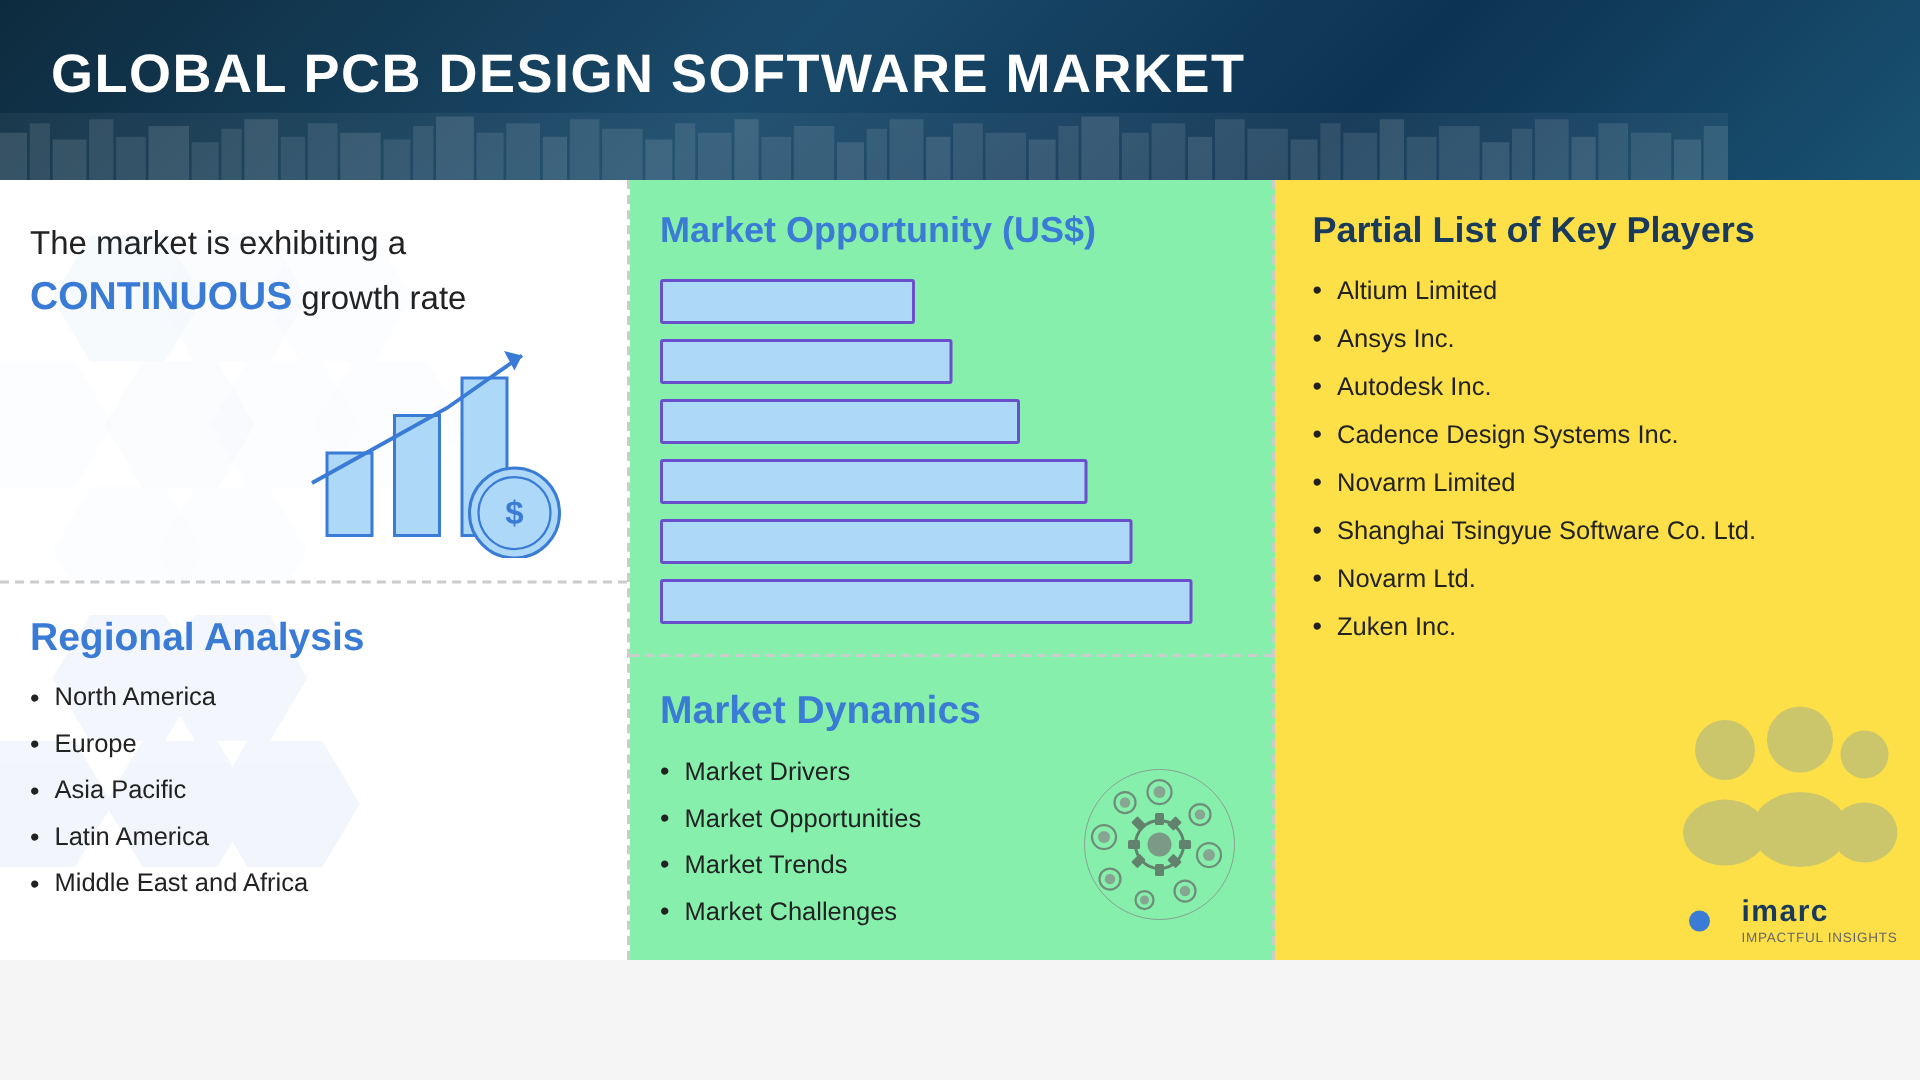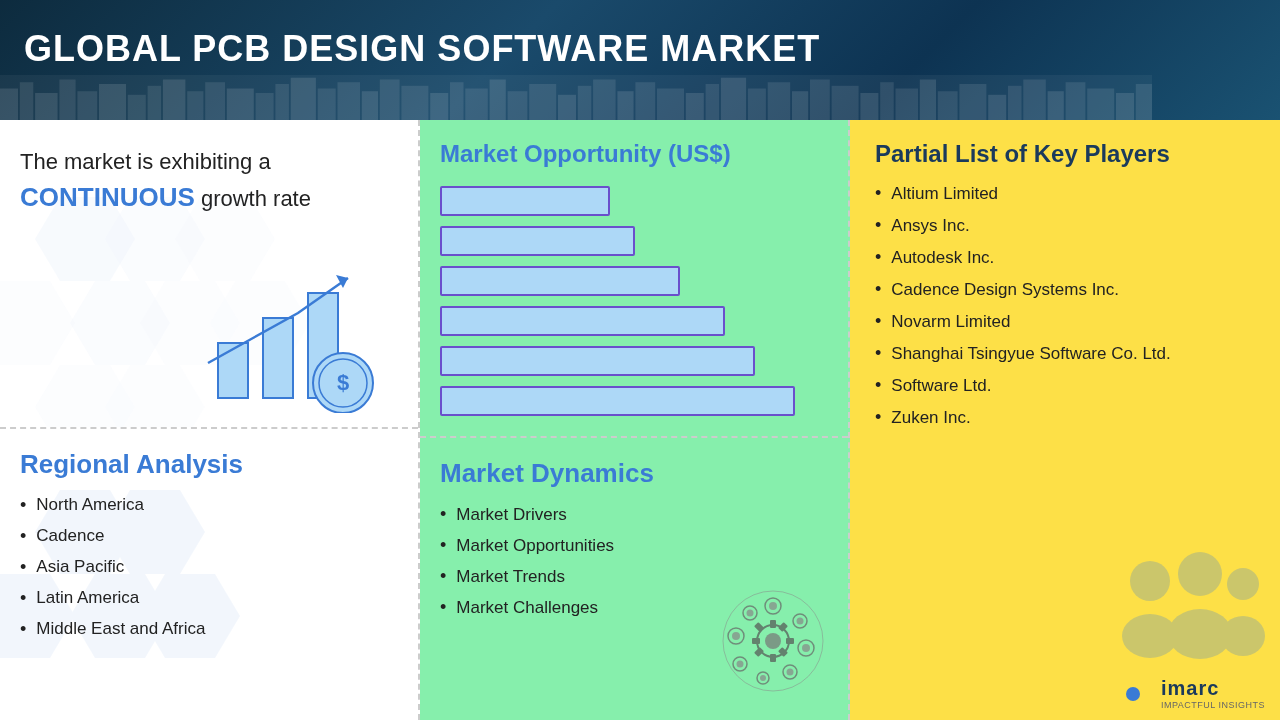--- a/index.html
+++ b/index.html
@@ -7,21 +7,21 @@
       width: 1280px;
       height: 720px;
       font-family: Arial, sans-serif;
       background: #f5f5f5;
       overflow: hidden;
     }
 
     
     .header {
       background: linear-gradient(135deg, #0d2b3e 0%, #1a4a6b 40%, #0d3352 70%, #1a5272 100%);
-      padding: 18px 30px 0 24px;
+      padding: 18px 30px 0 34px;
       height: 120px;
       position: relative;
       overflow: hidden;
     }
     .header-title {
       color: #fff;
       font-size: 36px;
       font-weight: 800;
       letter-spacing: 1px;
       position: relative;
@@ -33,21 +33,21 @@
       bottom: 0;
       left: 0;
       right: 0;
       height: 45px;
       z-index: 1;
     }
 
     
     .main {
       display: flex;
-      height: 600px;
+      height: 520px;
     }
 
     
     .left-panel {
       width: 420px;
       border-right: 2px dashed #ccc;
       display: flex;
       flex-direction: column;
       background: #fff;
       position: relative;
@@ -331,21 +331,21 @@
         <polygon points="0,94 50,94 75,136 50,178 0,178 -25,136" fill="#3a7bd5"></polygon>
         <polygon points="95,94 145,94 170,136 145,178 95,178 70,136" fill="#3a7bd5"></polygon>
         <polygon points="165,94 215,94 240,136 215,178 165,178 140,136" fill="#3a7bd5"></polygon>
       </svg>
       <h2 class="section-title" style="position:relative;z-index:1;">Regional Analysis</h2>
       <ul class="bullet-list" style="position:relative;z-index:1;">
         <li>
             <span>North America</span>
           </li>
         <li>
-            <span>Cadence</span>
+            <span>Europe</span>
           </li>
         <li>
             <span>Asia Pacific</span>
           </li>
         <li>
             <span>Latin America</span>
           </li>
         <li>
             <span>Middle East and Africa</span>
           </li>
@@ -452,21 +452,21 @@
       <li>
           <span>Cadence Design Systems Inc.</span>
         </li>
       <li>
           <span>Novarm Limited</span>
         </li>
       <li>
           <span>Shanghai Tsingyue Software Co. Ltd.</span>
         </li>
       <li>
-          <span>Software Ltd.</span>
+          <span>Novarm Ltd.</span>
         </li>
       <li>
           <span>Zuken Inc.</span>
         </li>
     </ul>
 
     <div class="people-icon">
       <svg width="160" height="120" viewBox="0 0 160 120">
 
         <circle cx="45" cy="35" r="20" fill="#3a7bd5"></circle>

